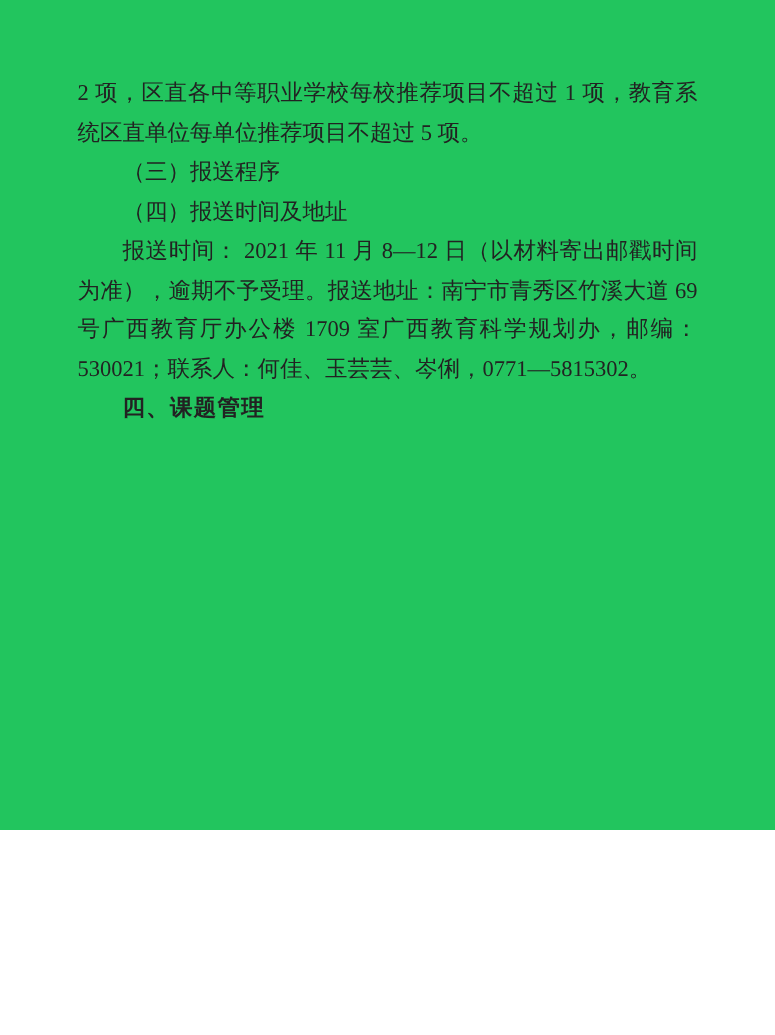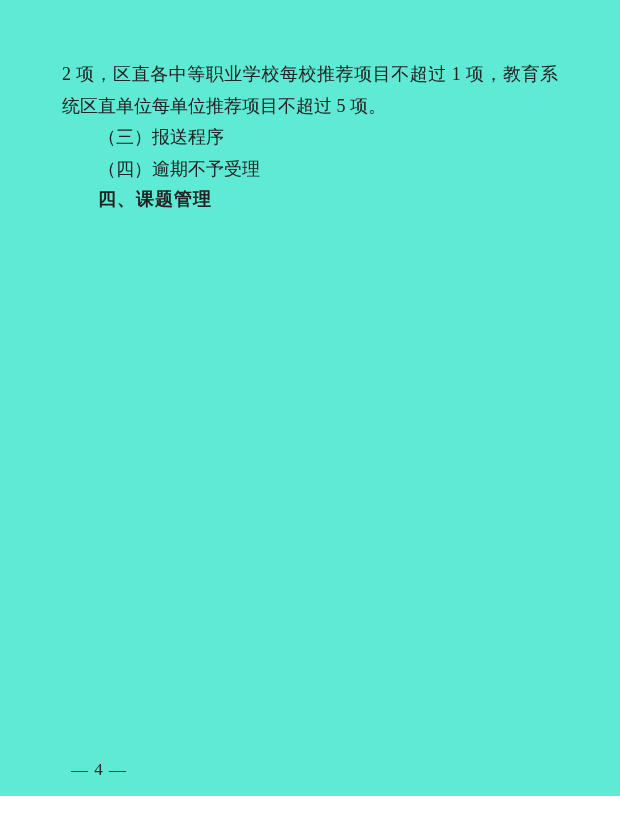--- a/index.html
+++ b/index.html
@@ -3,22 +3,22 @@
 <meta charset="utf-8">
 <style>
   html, body {
     margin: 0;
     padding: 0;
     background: #ffffff;
   }
   .page {
     position: relative;
     width: 620px;
-    height: 796px;
-    background: #5eead4;
+    height: 664px;
+    background: #22c55e;
     overflow: hidden;
     font-family: "Liberation Serif", "DejaVu Serif", serif;
     color: #222222;
   }
   .text-block {
     position: absolute;
     left: 62px;
     top: 59px;
     width: 496px;
     font-size: 18px;
@@ -30,21 +30,21 @@
     padding: 0;
   }
   .indent {
     text-indent: 2em;
   }
   
   .kaiti {
   }
   
   .hei {
-    font-family: Liberation Mono, monospace;
+    font-family: Liberation Serif, serif;
     font-weight: bold;
     font-style: normal;
     letter-spacing: 1px;
   }
   .footer {
     position: absolute;
     left: 71px;
     top: 760px;
     font-size: 17px;
     line-height: 20px;
@@ -57,22 +57,23 @@
 
 <div class="page">
 
   <div class="text-block">
 
     <p>2 项，区直各中等职业学校每校推荐项目不超过 1 项，教育系统区直单位每单位推荐项目不超过 5 项。</p>
 
     <p class="indent kaiti">（三）报送程序</p>
 
 
-    <p class="indent kaiti">（四）逾期不予受理</p>
+    <p class="indent kaiti">（四）报送时间及地址</p>
 
+    <p class="indent">报送时间： 2021 年 11 月 8—12 日（以材料寄出邮戳时间为准），逾期不予受理。报送地址：南宁市青秀区竹溪大道 69 号广西教育厅办公楼 1709 室广西教育科学规划办，邮编：530021；联系人：何佳、玉芸芸、岑俐，0771—5815302。</p>
 
     <p class="indent hei">四、课题管理</p>
 
 
   </div>
 
   <div class="footer">— 4 —</div>
 
 </div>
 

